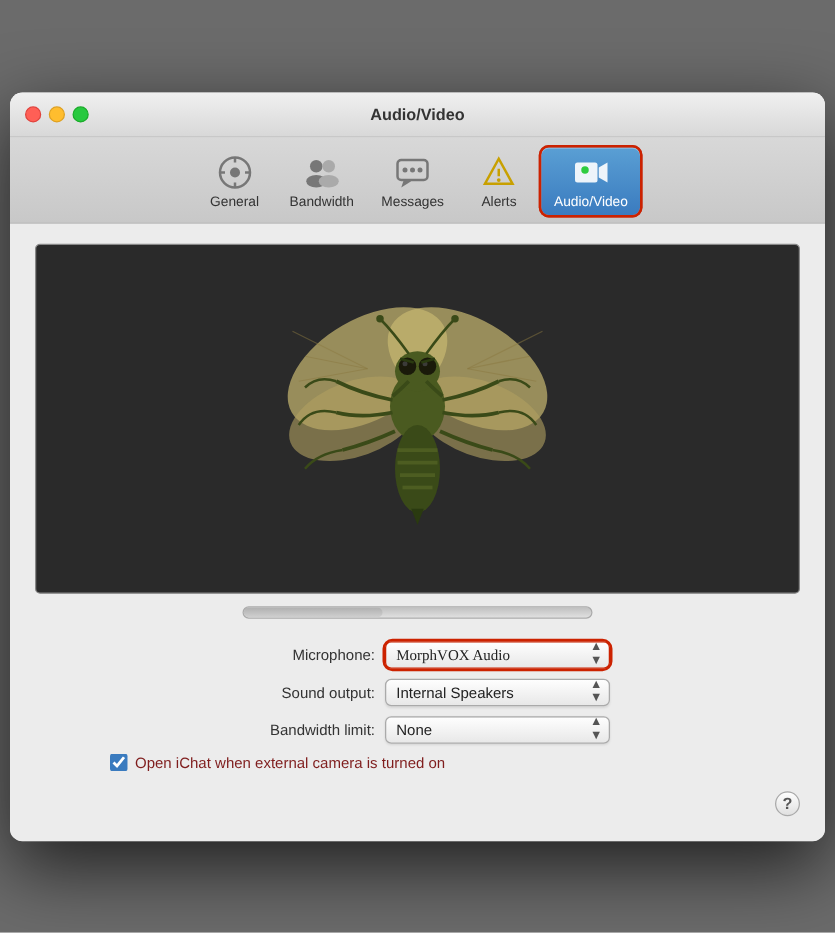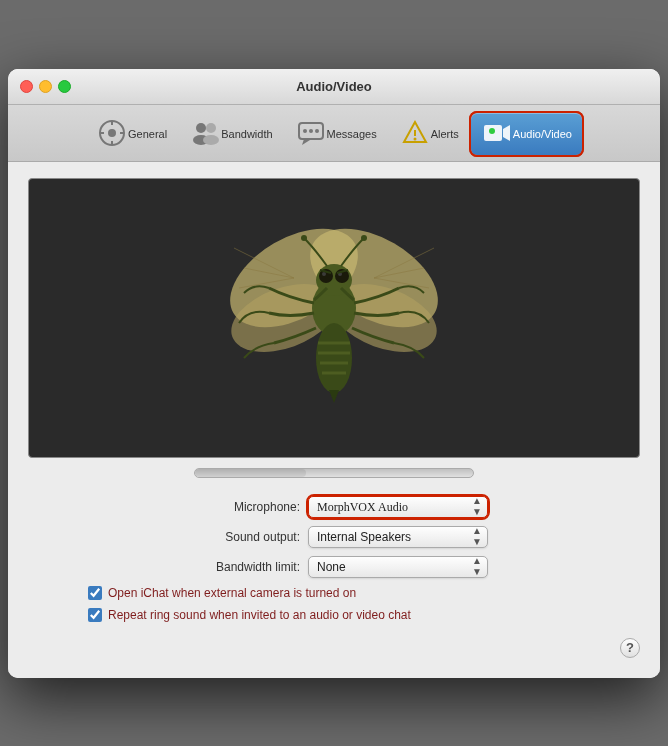--- a/index.html
+++ b/index.html
@@ -65,20 +65,21 @@
       background: linear-gradient(to bottom, #d8d8d8 0%, #c8c8c8 100%);
       border-bottom: 1px solid #aaa;
       padding: 8px 0 6px 0;
       display: flex;
       justify-content: center;
       gap: 2px;
     }
 
     .toolbar-item {
       display: flex;
+      flex-direction: column;
       align-items: center;
       padding: 4px 10px;
       border-radius: 6px;
       cursor: pointer;
       min-width: 64px;
     }
 
     .toolbar-item.active {
       background: linear-gradient(to bottom, #5a9fd4 0%, #3a7bbf 100%);
       box-shadow: 0 0 0 2px #c0392b, inset 0 1px 0 rgba(255,255,255,0.3);
@@ -469,24 +470,20 @@
             <span>▼</span>
           </div>
         </div>
       </div>
 
       <div class="checkbox-row">
         <input type="checkbox" checked="" style="">
         <span class="checkbox-label">Open iChat when external camera is turned on</span>
       </div>
 
-      <div class="checkbox-row">
-        <input type="checkbox" checked="" style="">
-        <span class="checkbox-label">Repeat ring sound when invited to an audio or video chat</span>
-      </div>
 
       <div class="bottom-row" style="width:100%;">
         <div class="help-btn">?</div>
       </div>
 
     </div>
   </div>
 </div>
 
 </body></html>

